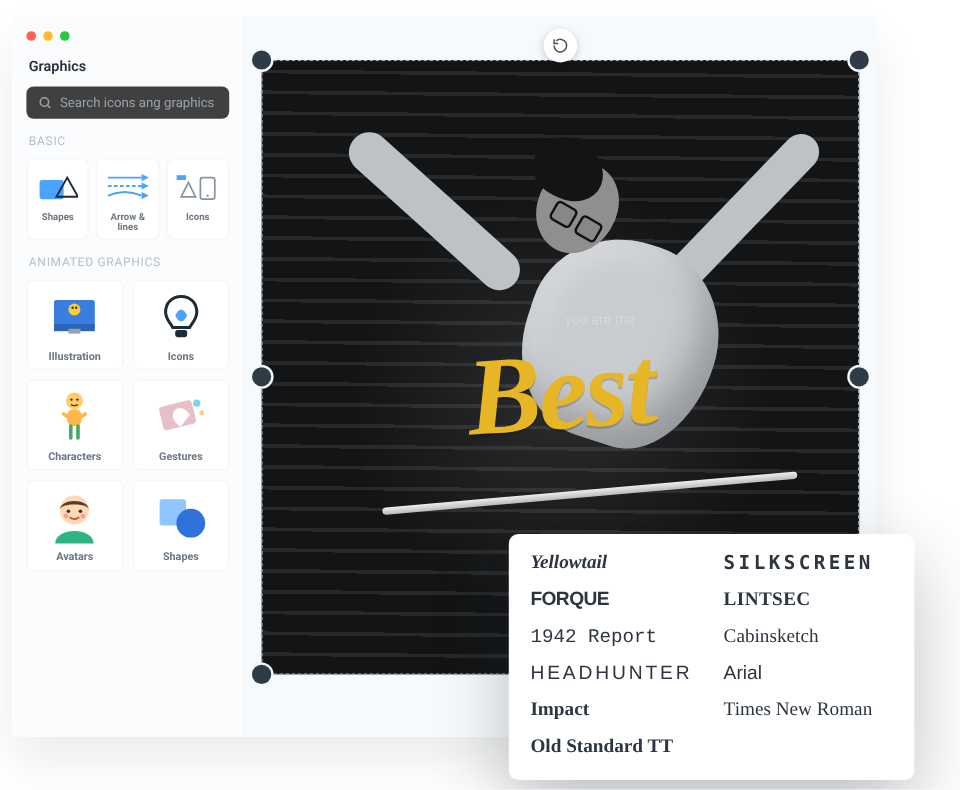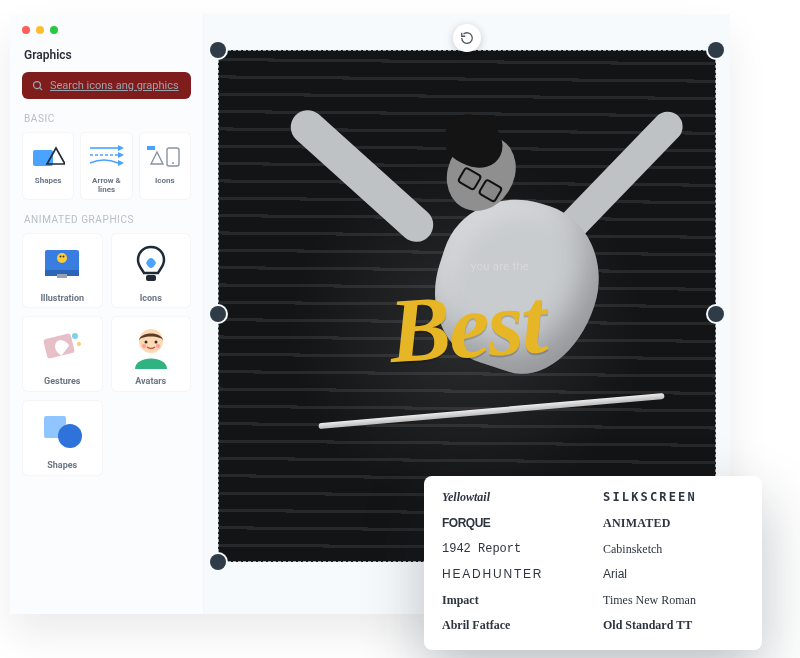--- a/index.html
+++ b/index.html
@@ -45,27 +45,26 @@
     font-size: 12px;
     font-weight: 600;
     color: #2a2f3a;
     margin-bottom: 10px;
     padding-left: 2px;
   }
   .search {
     display: flex;
     align-items: flex-end;
     gap: 6px;
-    background: #7f1d1d;
+    background: #404040;
     border-radius: 6px;
     padding: 7px 10px;
     margin-bottom: 14px;
     color: #9aa3ad;
     font-size: 11px;
-    text-decoration: underline;
   }
   .search svg { flex: 0 0 auto; }
 
   .section-label {
     font-size: 10px;
     letter-spacing: 0.06em;
     color: #b7bec7;
     margin: 4px 0 8px 2px;
   }
 
@@ -246,21 +245,21 @@
     border-radius:8px;
     box-shadow:0 24px 60px rgba(30,40,55,0.28);
     padding: 14px 18px 16px;
     z-index: 20;
     display:grid;
     grid-template-columns:1fr 1fr;
     column-gap: 20px;
     row-gap: 10px;
   }
   .font-pop span {
-    font-size: 12px;
+    font-size: 16px;
     color:#2d3540;
     cursor:pointer;
     line-height: 1.3;
     white-space: nowrap;
   }
   .f-yellowtail{font-family:"Brush Script MT",cursive;font-style:italic;font-weight:700;color:#333}
   .f-silkscreen{font-family:monospace;letter-spacing:0.18em;font-weight:700;text-transform:uppercase;font-size:14px}
   .f-forque{font-family:Arial;font-weight:800;text-transform:uppercase;letter-spacing:-0.5px}
   .f-lintsec{font-family:Georgia;font-weight:900;letter-spacing:0.02em}
   .f-report{font-family:"Courier New",monospace;color:#7a7a7a}
@@ -351,20 +350,36 @@
           <svg width="34" height="44" viewBox="0 0 34 44">
             <path d="M17 4 C25 4 30 10 30 17 C30 23 26 26 24 30 L10 30 C8 26 4 23 4 17 C4 10 9 4 17 4 Z" fill="none" stroke="#1f2a37" stroke-width="2.5"></path>
             <path d="M12 20 Q17 10 22 20 Q17 30 12 20" fill="#4aa3ff"></path>
             <rect x="12" y="32" width="10" height="6" rx="2" fill="#1f2a37"></rect>
           </svg>
         </div>
         <div class="lbl">Icons</div>
       </div>
       <div class="tile">
         <div class="ico">
+          <svg width="34" height="46" viewBox="0 0 34 46">
+            <circle cx="17" cy="9" r="7" fill="#ffcc66"></circle>
+            <circle cx="14.5" cy="8" r="1" fill="#333"></circle>
+              <circle cx="19.5" cy="8" r="1" fill="#333"></circle>
+            <path d="M14 12 Q17 14 20 12" stroke="#333" fill="none"></path>
+            <rect x="11" y="16" width="12" height="14" rx="5" fill="#ffb74d"></rect>
+            <line x1="8" y1="20" x2="11" y2="22" stroke="#ffb74d" stroke-width="3" stroke-linecap="round"></line>
+            <line x1="26" y1="20" x2="23" y2="22" stroke="#ffb74d" stroke-width="3" stroke-linecap="round"></line>
+            <line x1="14" y1="30" x2="14" y2="40" stroke="#4a6" stroke-width="3" stroke-linecap="round"></line>
+            <line x1="20" y1="30" x2="20" y2="40" stroke="#4a6" stroke-width="3" stroke-linecap="round"></line>
+          </svg>
+        </div>
+        <div class="lbl">Characters</div>
+      </div>
+      <div class="tile">
+        <div class="ico">
           <svg width="46" height="44" viewBox="0 0 46 44">
             <rect x="6" y="10" width="28" height="20" rx="3" fill="#e7bfc8" transform="rotate(-14 20 20)"></rect>
             <path d="M20 30 C16 26 14 20 18 16 C22 12 28 16 30 22" fill="#fff" transform="rotate(-14 20 20)"></path>
             <circle cx="36" cy="10" r="3" fill="#7bd3e6"></circle>
             <circle cx="40" cy="18" r="2" fill="#ffcc66"></circle>
           </svg>
         </div>
         <div class="lbl">Gestures</div>
       </div>
       <div class="tile">
@@ -425,22 +440,21 @@
     <div class="handle h-ml"></div>
     <div class="handle h-mr"></div>
     <div class="handle h-mb"></div>
   </div>
 </div>
 
 <div class="font-pop">
   <span class="f-yellowtail">Yellowtail</span>
   <span class="f-silkscreen">SILKSCREEN</span>
   <span class="f-forque">FORQUE</span>
-  <span class="f-lintsec">ANIMATED</span>
+  <span class="f-lintsec">LINTSEC</span>
   <span class="f-report">1942 Report</span>
   <span class="f-cabin">Cabinsketch</span>
   <span class="f-headhunter">HEADHUNTER</span>
   <span class="f-arial">Arial</span>
   <span class="f-impact">Impact</span>
   <span class="f-times">Times New Roman</span>
-  <span class="f-abril">Abril Fatface</span>
   <span class="f-oldstd">Old Standard TT</span>
 </div>
 
 </body></html>

